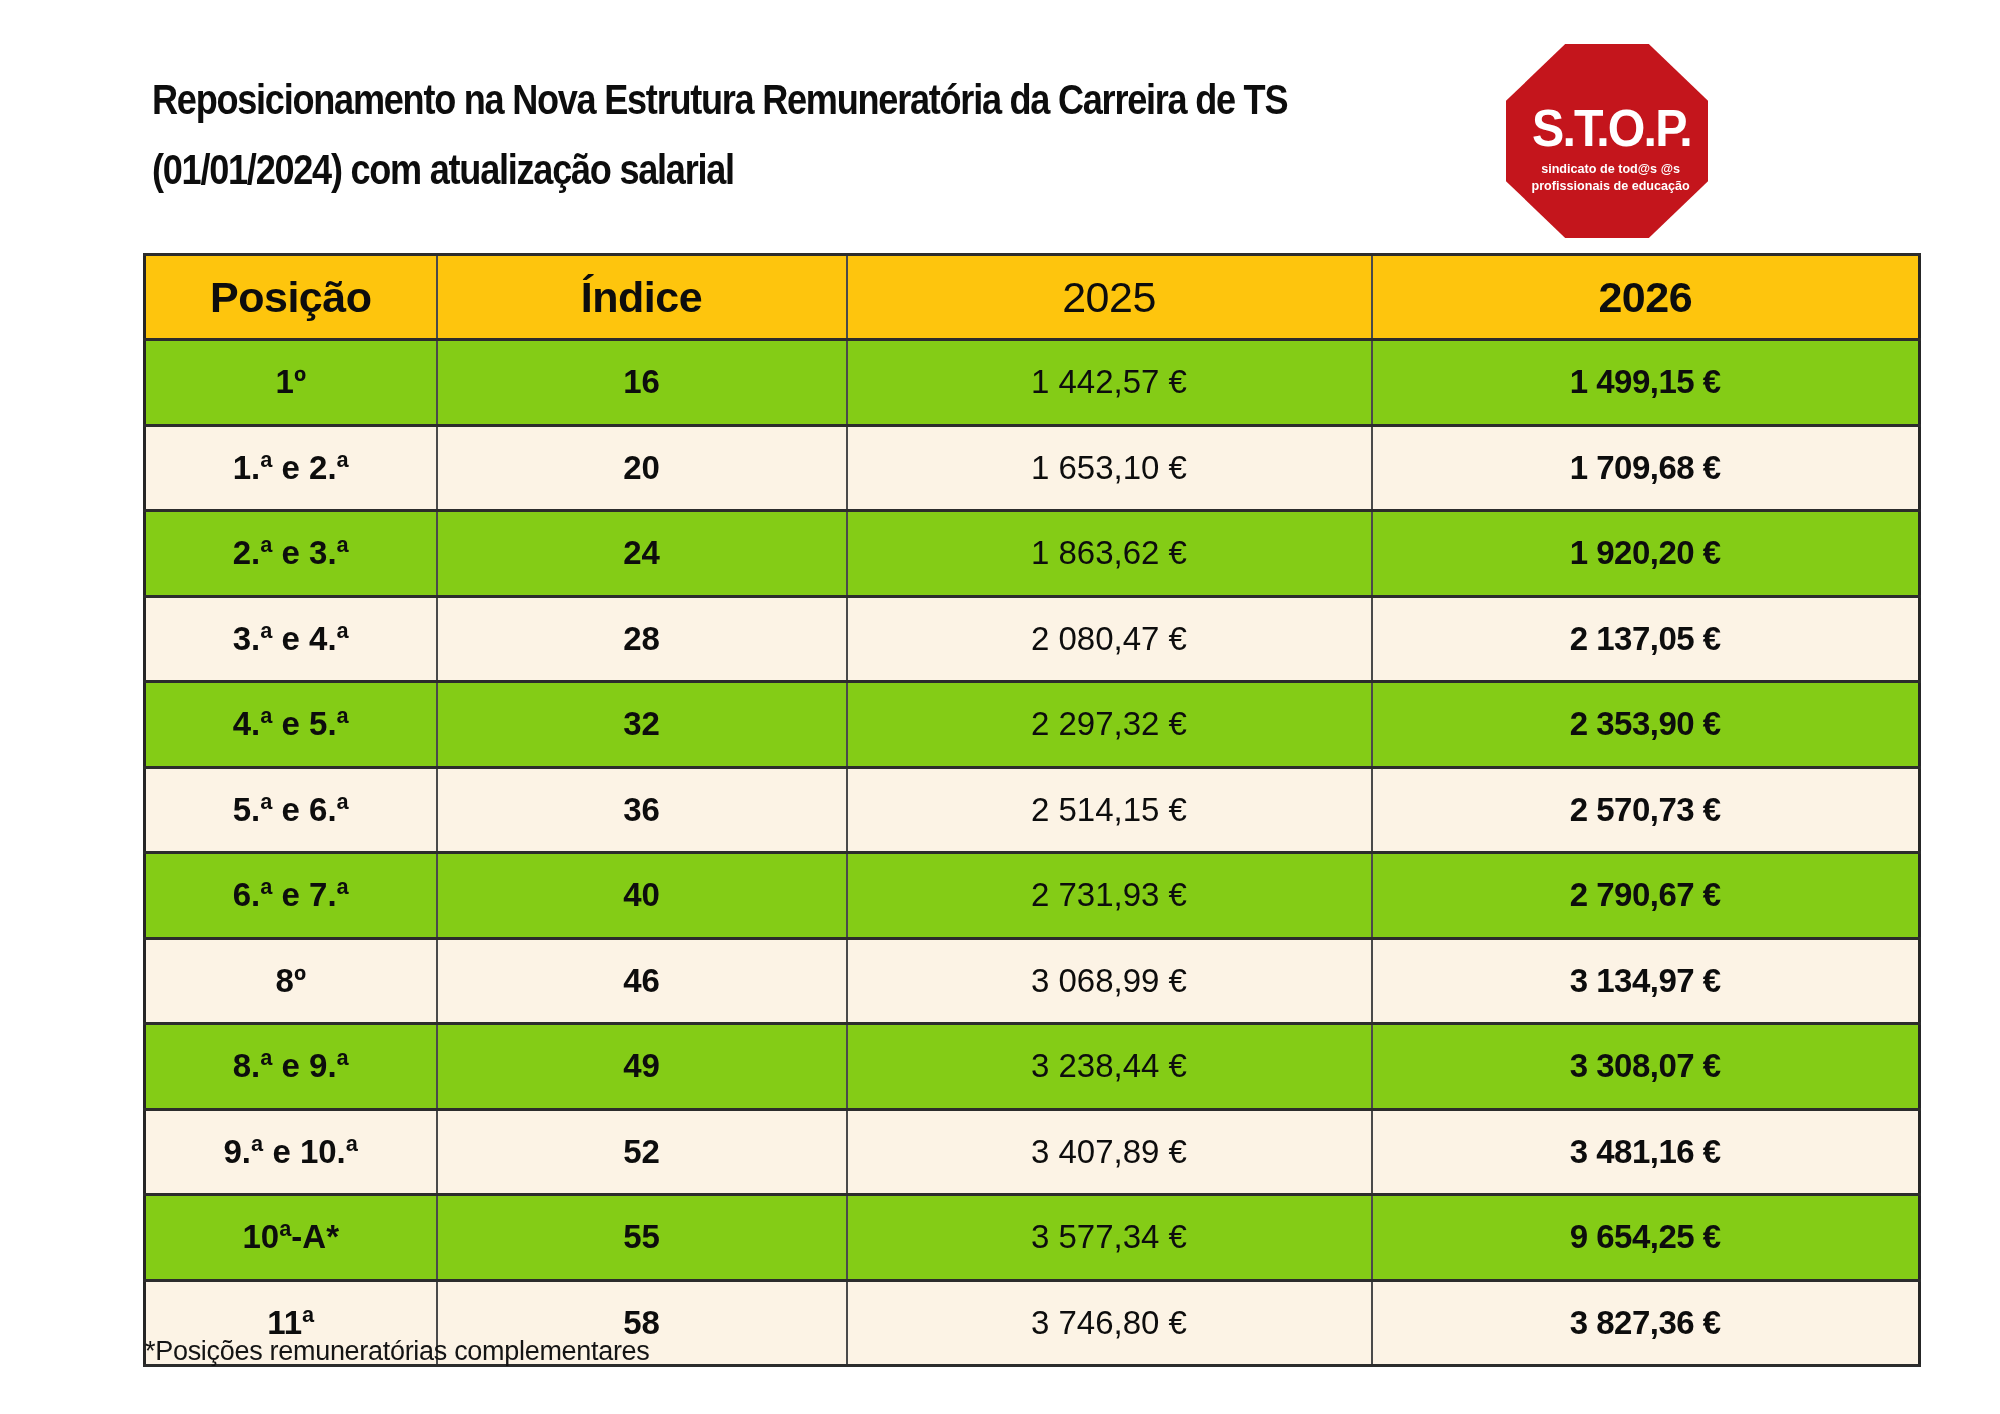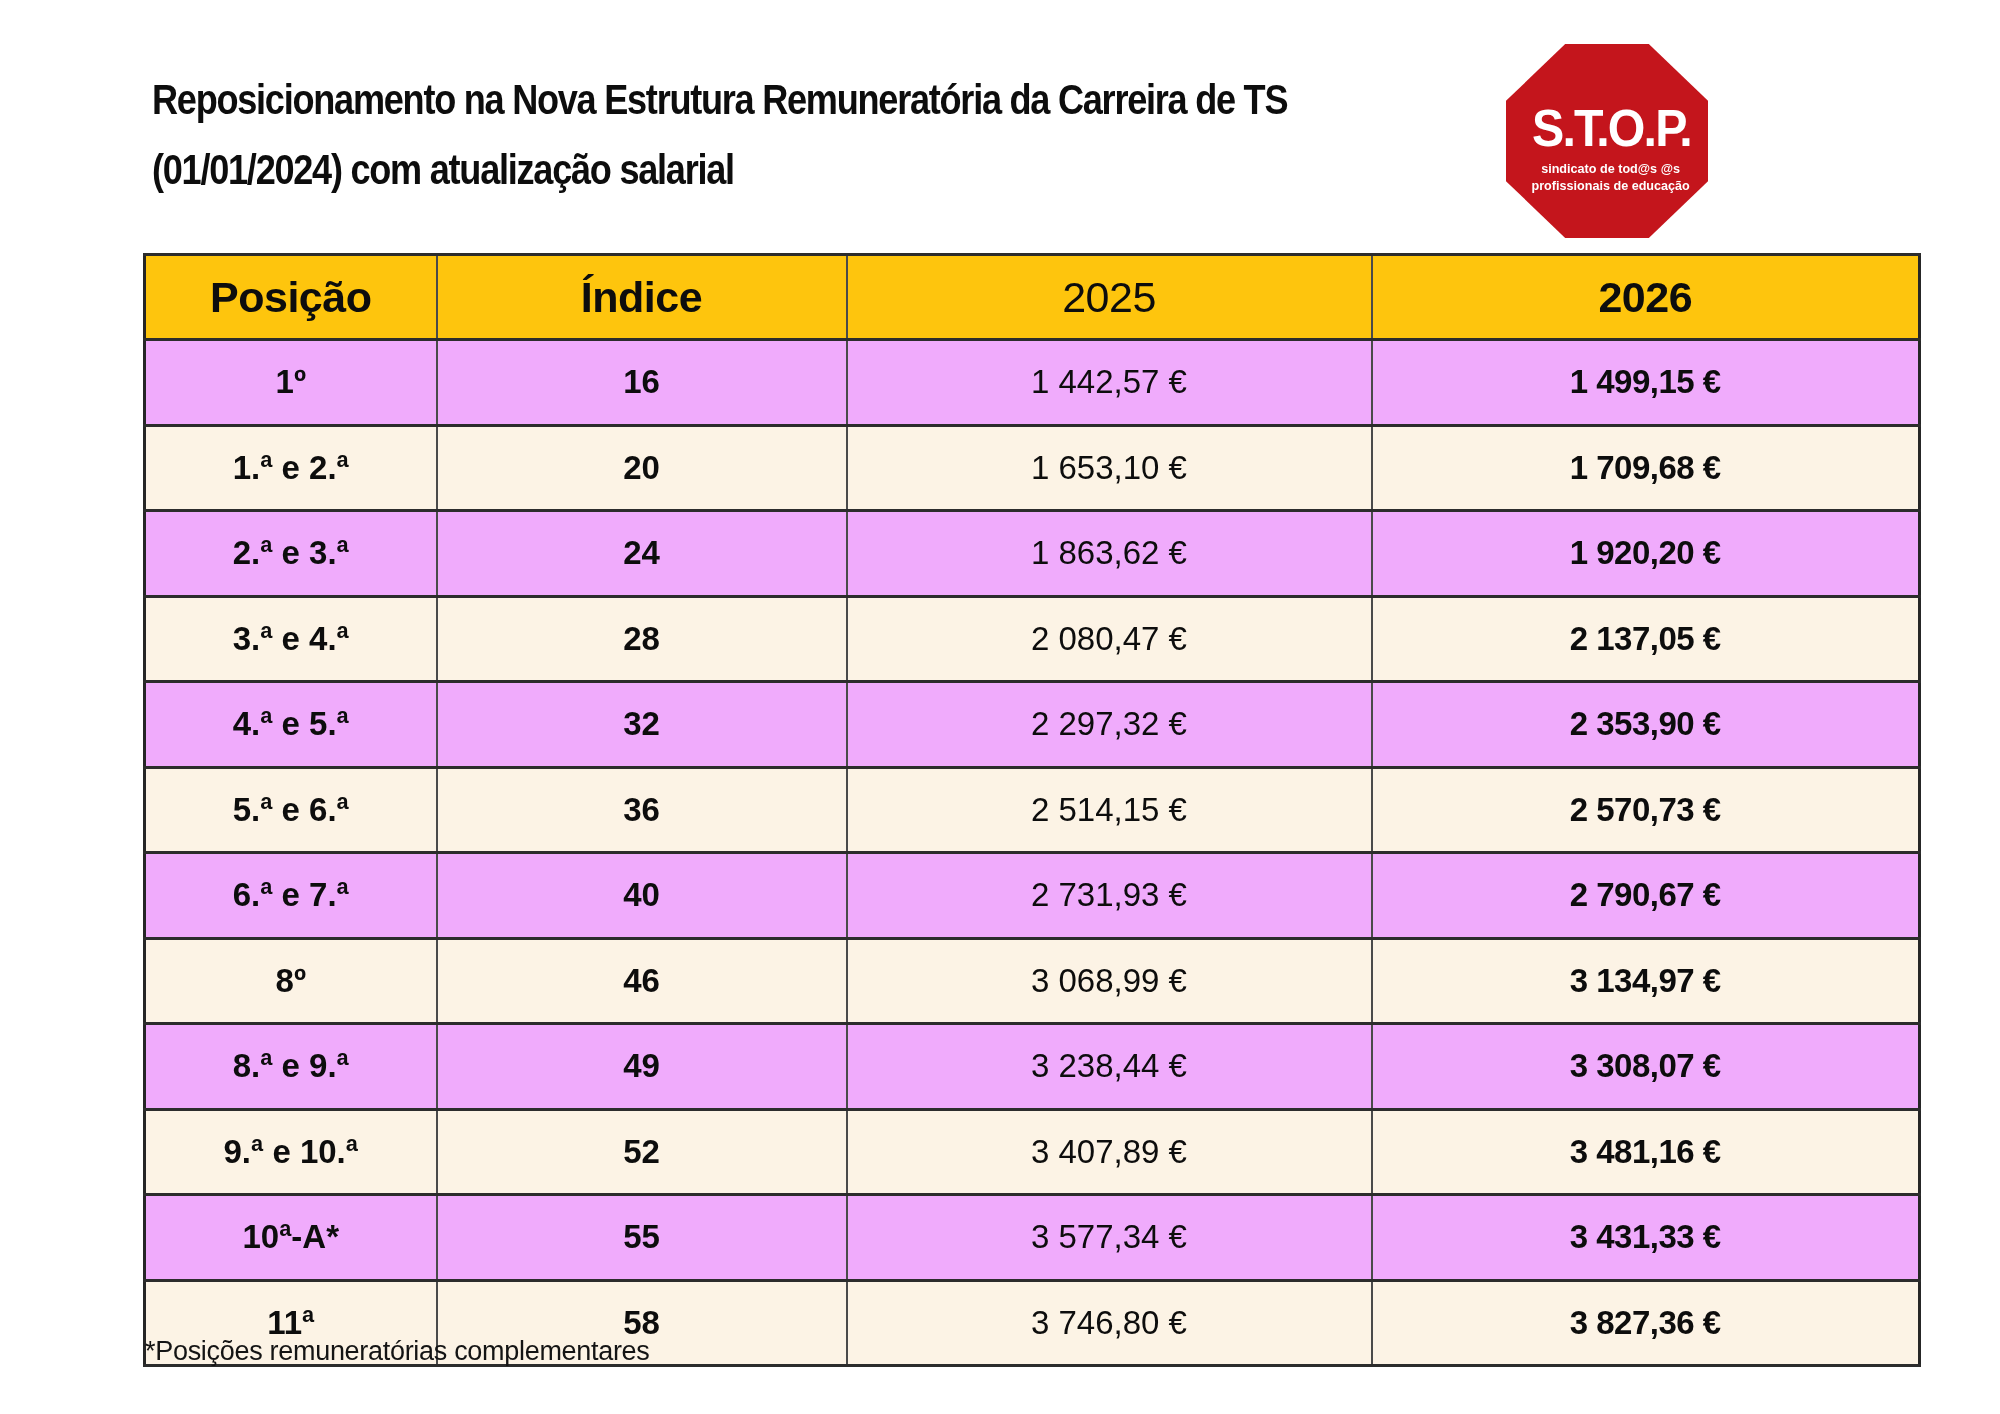--- a/index.html
+++ b/index.html
@@ -92,21 +92,21 @@
     white-space: nowrap;
   }
   table.salary th {
     background: #FEC50D;
     height: 70px;
     font-size: 43px;
     font-weight: bold;
     letter-spacing: -0.5px;
   }
   table.salary th.h-2025 { font-weight: normal; }
-  table.salary td { height: 70.5px; font-size: 33px; background: #f0abfc; }
+  table.salary td { height: 70.5px; font-size: 33px; background: #84cc16; }
   table.salary tbody tr:nth-child(even) td { background: #FCF3E5; }
   td.c0, td.c1 { font-weight: bold; }
   td.c2 { font-weight: normal; color: #1a1a1a; }
   td.c3 { font-weight: bold; font-size: 35px; letter-spacing: -0.5px; }
 
   
   .footnote {
     position: absolute;
     left: 145px;
     top: 1336px;
@@ -204,21 +204,21 @@
       <tr>
         <td class="c0">9.ª e 10.ª</td>
         <td class="c1">52</td>
         <td class="c2">3 407,89 €</td>
         <td class="c3">3 481,16 €</td>
       </tr>
       <tr>
         <td class="c0">10ª-A*</td>
         <td class="c1">55</td>
         <td class="c2">3 577,34 €</td>
-        <td class="c3">3 431,33 €</td>
+        <td class="c3">9 654,25 €</td>
       </tr>
       <tr>
         <td class="c0">11ª</td>
         <td class="c1">58</td>
         <td class="c2">3 746,80 €</td>
         <td class="c3">3 827,36 €</td>
       </tr>
     </tbody>
 </table>
 

